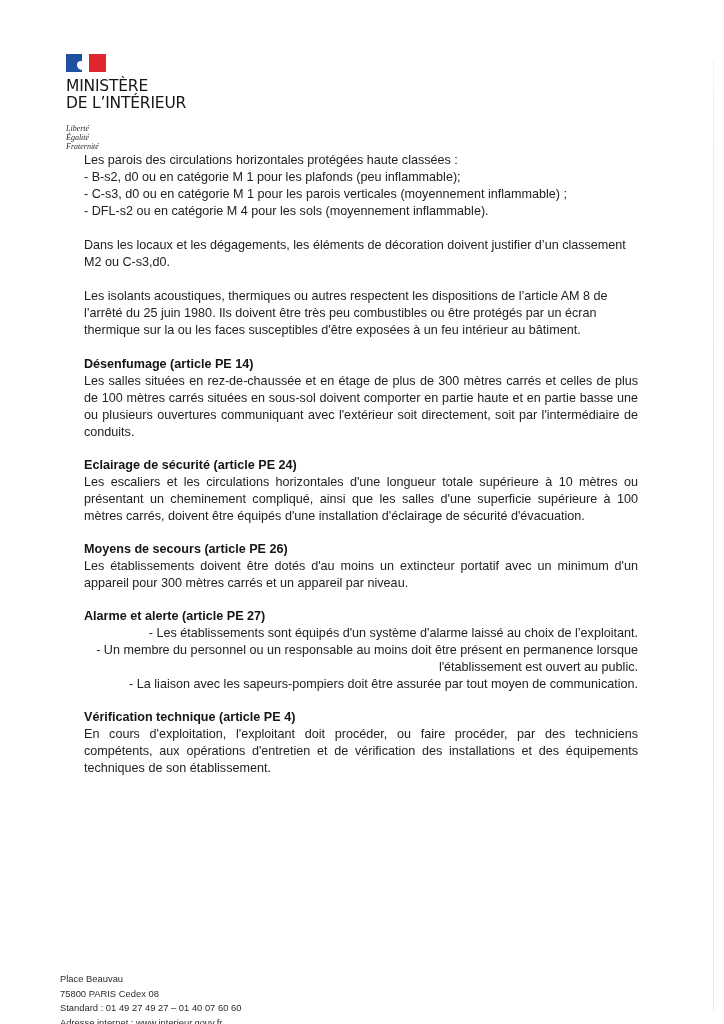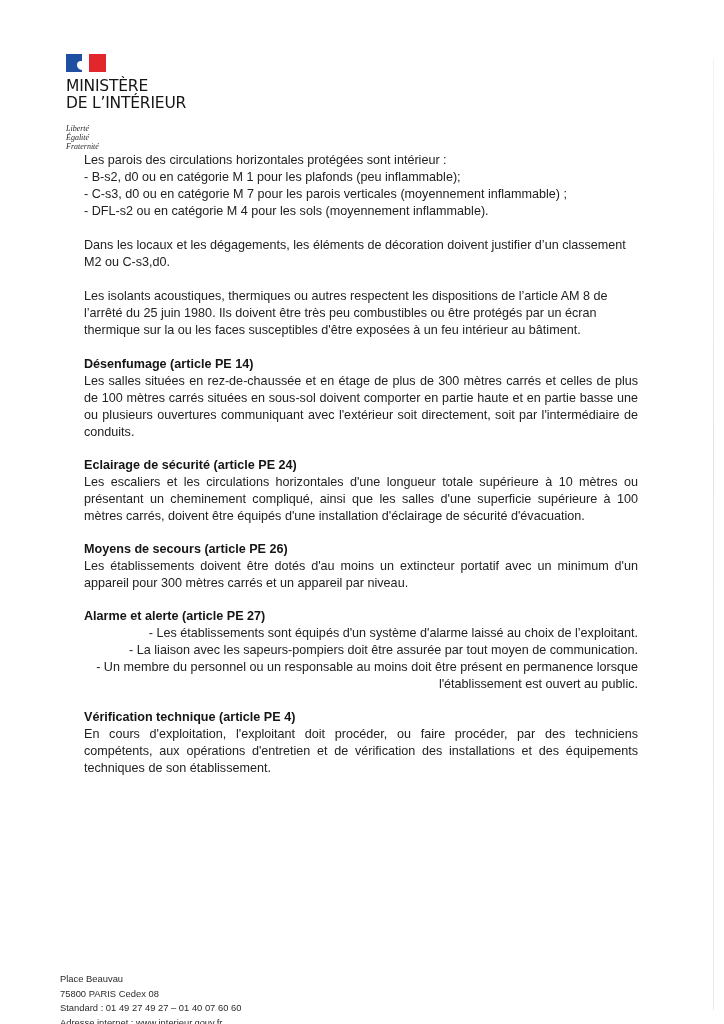--- a/index.html
+++ b/index.html
@@ -141,23 +141,23 @@
   <div class="motto">
     <div>Liberté</div>
     <div>Égalité</div>
     <div>Fraternité</div>
   </div>
 </div>
 
 <div class="content">
 
   <div class="para" style="margin-bottom:17px">
-    <p>Les parois des circulations horizontales protégées sont intérieur :</p>
+    <p>Les parois des circulations horizontales protégées haute classées :</p>
     <p class="list-line">- B-s2, d0 ou en catégorie M 1 pour les plafonds (peu inflammable);</p>
-    <p class="list-line">- C-s3, d0 ou en catégorie M 7 pour les parois verticales (moyennement inflammable) ;</p>
+    <p class="list-line">- C-s3, d0 ou en catégorie M 1 pour les parois verticales (moyennement inflammable) ;</p>
     <p class="list-line">- DFL-s2 ou en catégorie M 4 pour les sols (moyennement inflammable).</p>
   </div>
 
   <p class="para">Dans les locaux et les dégagements, les éléments de décoration doivent justifier d’un classement M2 ou C-s3,d0.</p>
 
   <p class="para">Les isolants acoustiques, thermiques ou autres respectent les dispositions de l’article AM 8 de l’arrêté du 25 juin 1980. Ils doivent être très peu combustibles ou être protégés par un écran thermique sur la ou les faces susceptibles d'être exposées à un feu intérieur au bâtiment.</p>
 
   <div class="section">
     <p class="section-title">Désenfumage (article PE 14)</p>
     <p class="justify">Les salles situées en rez-de-chaussée et en étage de plus de 300 mètres carrés et celles de plus de 100 mètres carrés situées en sous-sol doivent comporter en partie haute et en partie basse une ou plusieurs ouvertures communiquant avec l'extérieur soit directement, soit par l'intermédiaire de conduits.</p>
@@ -169,22 +169,22 @@
   </div>
 
   <div class="section">
     <p class="section-title">Moyens de secours (article PE 26)</p>
     <p class="justify">Les établissements doivent être dotés d'au moins un extincteur portatif avec un minimum d'un appareil pour 300 mètres carrés et un appareil par niveau.</p>
   </div>
 
   <div class="section">
     <p class="section-title">Alarme et alerte (article PE 27)</p>
     <p class="list-line hang">- Les établissements sont équipés d'un système d'alarme laissé au choix de l’exploitant.</p>
+    <p class="list-line hang justify">- Un membre du personnel ou un responsable au moins doit être présent en permanence lorsque l'établissement est ouvert au public.</p>
     <p class="list-line hang">- La liaison avec les sapeurs-pompiers doit être assurée par tout moyen de communication.</p>
-    <p class="list-line hang justify">- Un membre du personnel ou un responsable au moins doit être présent en permanence lorsque l'établissement est ouvert au public.</p>
   </div>
 
   <div class="section">
     <p class="section-title">Vérification technique (article PE 4)</p>
     <p class="justify">En cours d'exploitation, l'exploitant doit procéder, ou faire procéder, par des techniciens compétents, aux opérations d'entretien et de vérification des installations et des équipements techniques de son établissement.</p>
   </div>
 
 </div>
 
 <div class="footer">

